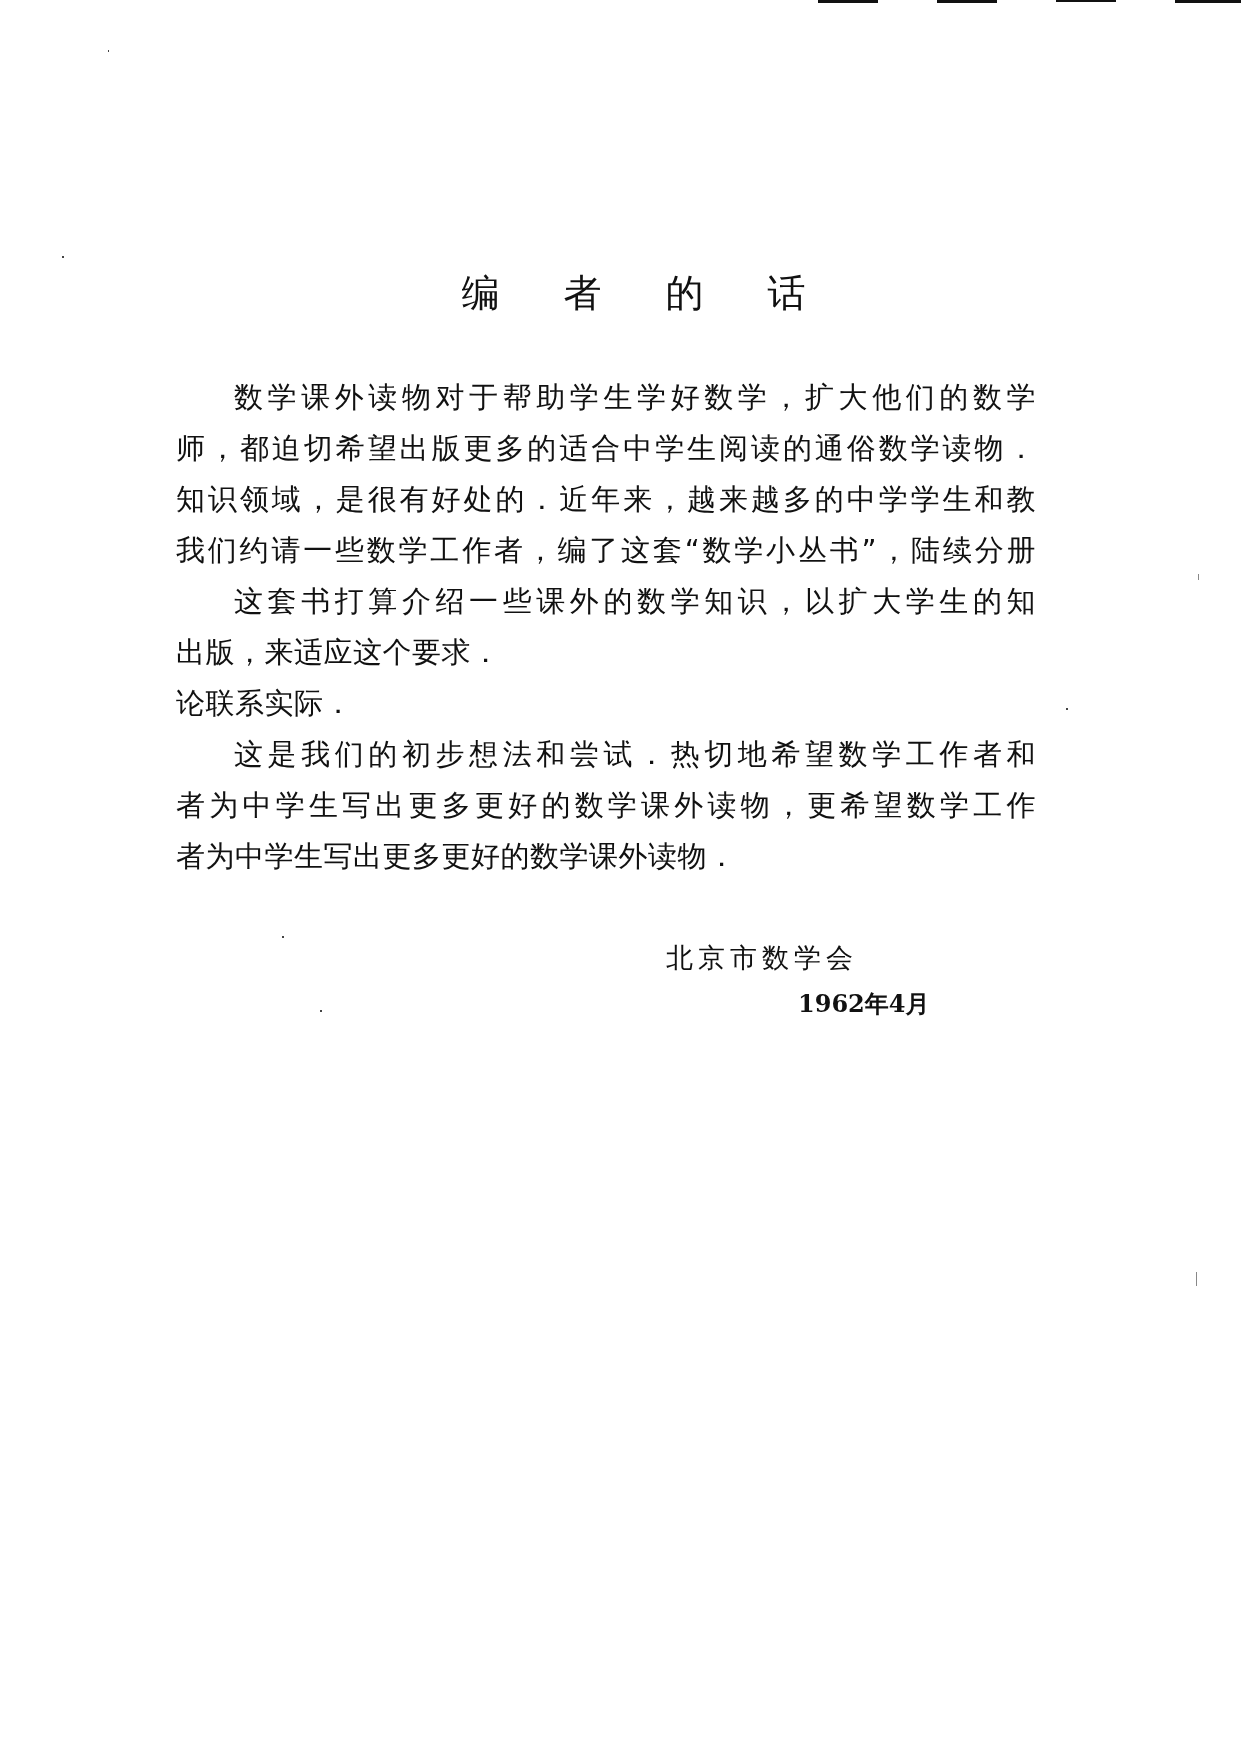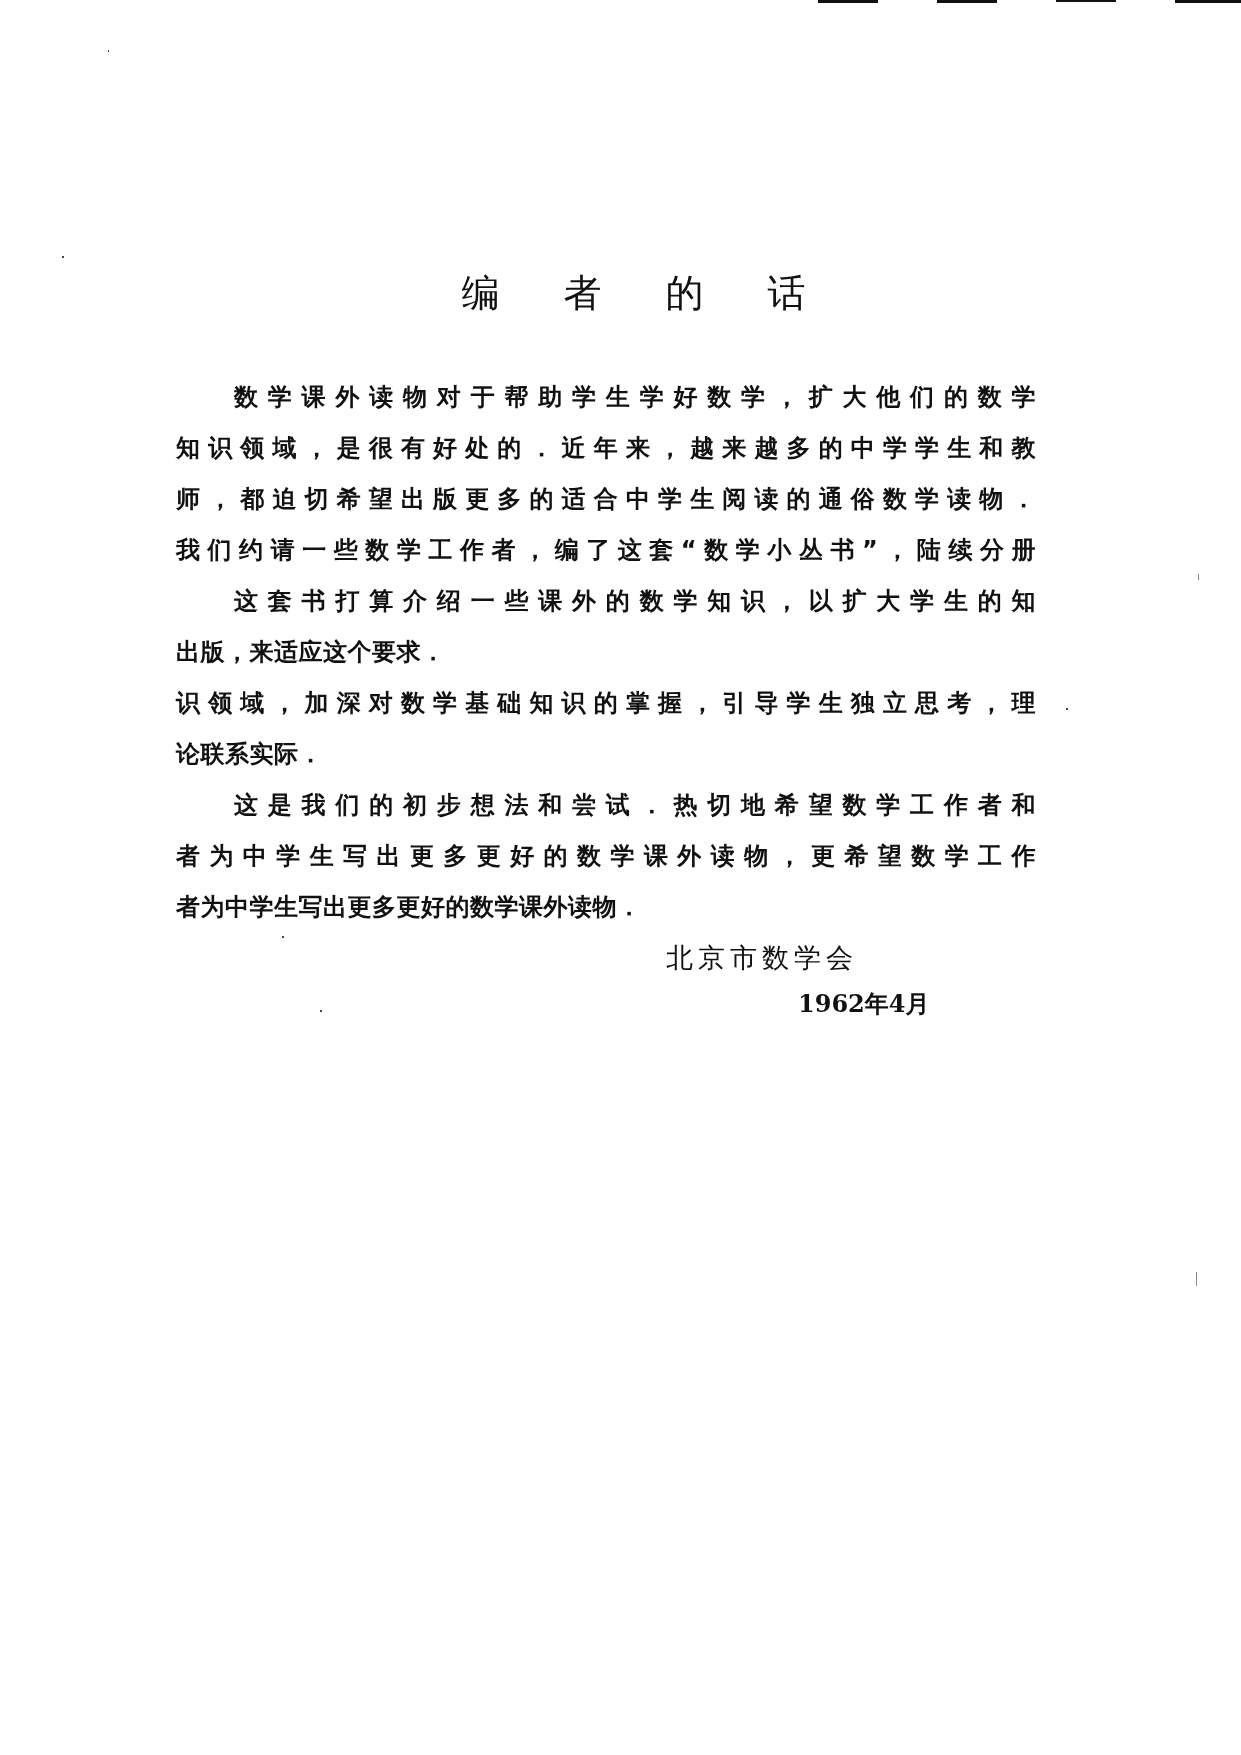--- a/index.html
+++ b/index.html
@@ -2,21 +2,21 @@
 <html><head>
 <meta charset="utf-8">
 <style>
   html, body { margin: 0; padding: 0; background: #fff; }
   body { width: 1241px; height: 1755px; position: relative; overflow: hidden;
          font-family: "DejaVu Serif", "Liberation Serif", serif; color: #111; }
   .topbar { position: absolute; top: 0; height: 3px; background: #111; }
   .title { position: absolute; top: 268px; left: 0; width: 1241px; text-align: center;
            font-size: 38px; letter-spacing: 26px; padding-left: 26px; font-family: "DejaVu Sans", sans-serif; }
   .body { position: absolute; left: 176px; top: 372px; width: 860px; }
-  .line { font-size: 24px; line-height: 51px; height: 51px; white-space: nowrap; font-weight: bold;
+  .line { font-size: 29px; line-height: 51px; height: 51px; white-space: nowrap; font-weight: normal;
           letter-spacing: 0.5px; font-family: "DejaVu Sans", sans-serif; text-align: justify; text-align-last: justify; }
   .line.last { text-align-last: left; }
   .indent { padding-left: 58px; }
   .sig { position: absolute; left: 666px; top: 940px; font-size: 27px; letter-spacing: 5px;
          font-family: "DejaVu Sans", sans-serif; text-align: right; }
   .date { position: absolute; left: 798px; top: 988px; font-size: 24px; font-weight: bold;
           font-family: "DejaVu Serif", serif; }
   .speck { position: absolute; width: 2px; height: 2px; background: #444; }
 </style>
 </head>
@@ -25,27 +25,26 @@
 <div>
   <div class="topbar" style="left:818px;width:60px;"></div>
   <div class="topbar" style="left:937px;width:60px;"></div>
   <div class="topbar" style="left:1056px;width:60px;height:2px;"></div>
   <div class="topbar" style="left:1175px;width:66px;"></div>
 
   <div class="title">编 者 的 话</div>
 
   <div class="body">
     <div class="line indent">数学课外读物对于帮助学生学好数学，扩大他们的数学</div>
+    <div class="line">师，都迫切希望出版更多的适合中学生阅读的通俗数学读物．</div>
     <div class="line">知识领域，是很有好处的．近年来，越来越多的中学学生和教</div>
-    <div class="line">师，都迫切希望出版更多的适合中学生阅读的通俗数学读物．</div>
     <div class="line">我们约请一些数学工作者，编了这套“数学小丛书”，陆续分册</div>
     <div class="line indent">这套书打算介绍一些课外的数学知识，以扩大学生的知</div>
 
     <div class="line last">出版，来适应这个要求．</div>
-    <div class="line">识领域，加深对数学基础知识的掌握，引导学生独立思考，理</div>
     <div class="line last">论联系实际．</div>
 
     <div class="line indent">这是我们的初步想法和尝试．热切地希望数学工作者和</div>
     <div class="line">者为中学生写出更多更好的数学课外读物，更希望数学工作</div>
     <div class="line last">者为中学生写出更多更好的数学课外读物．</div>
   </div>
 
   <div class="sig">北京市数学会</div>
   <div class="date">1962年4月</div>
 

